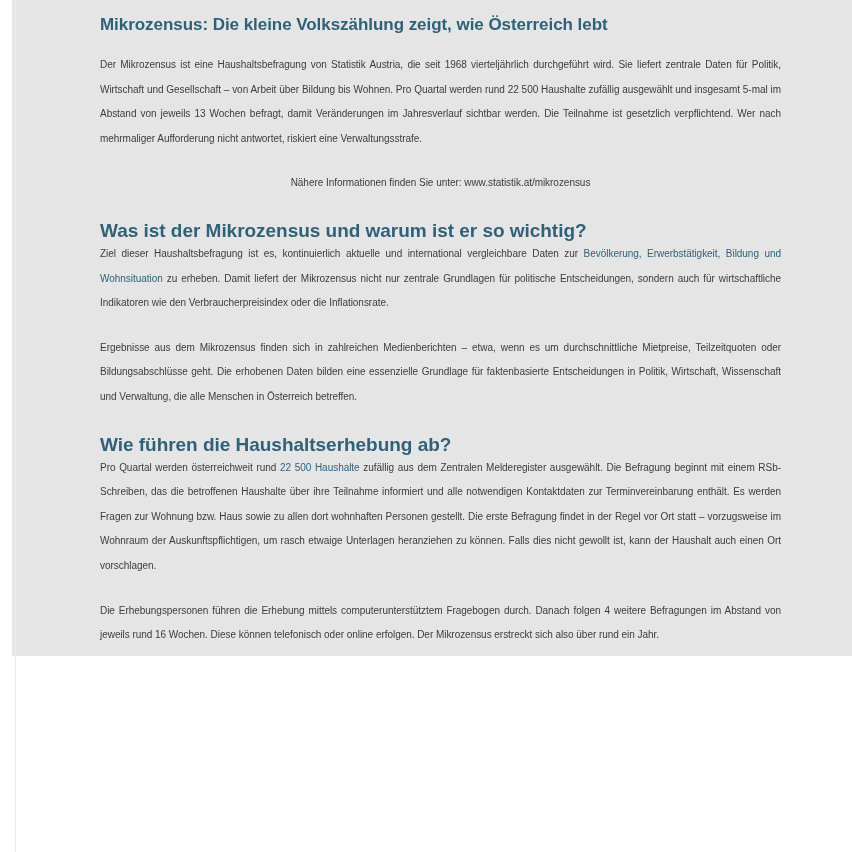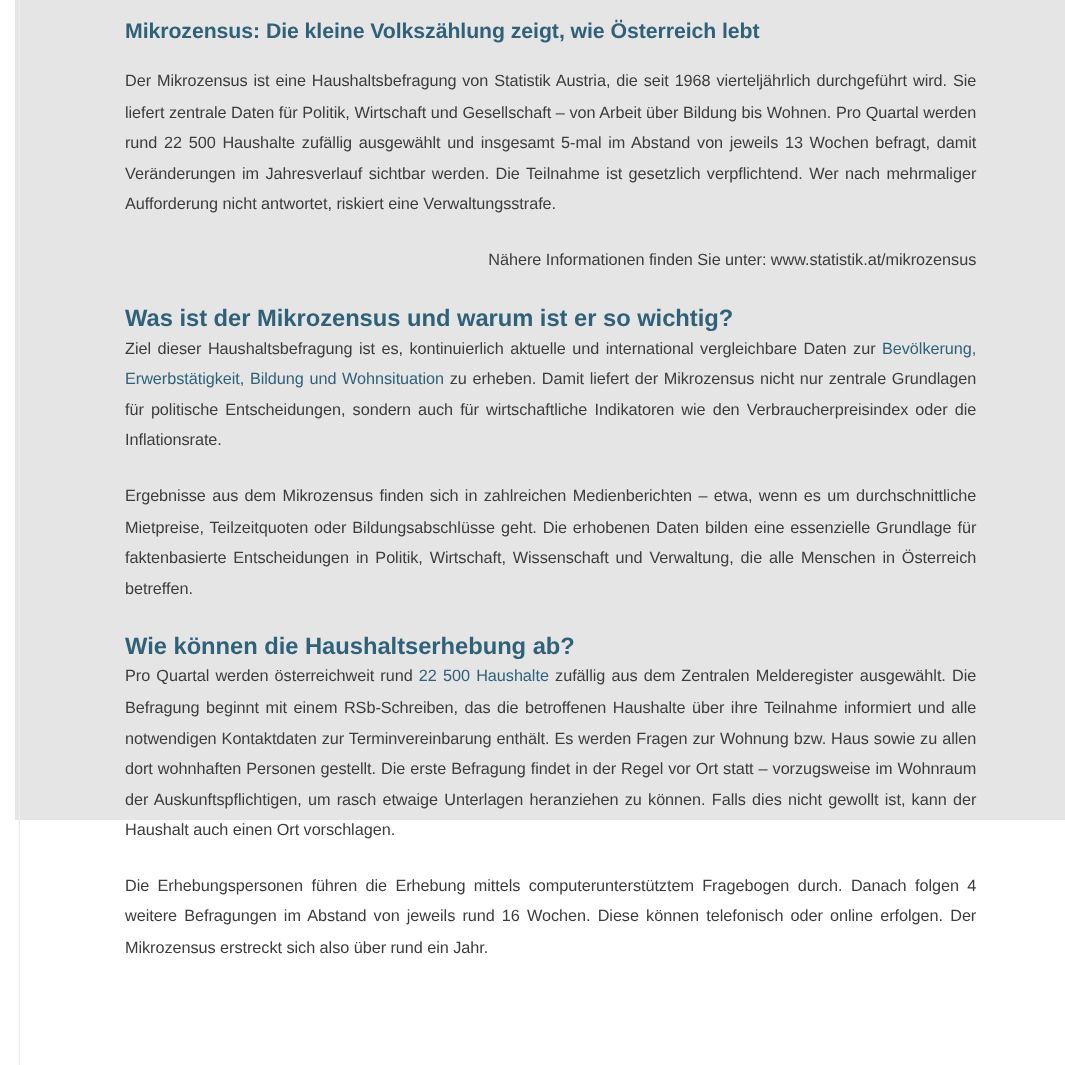--- a/index.html
+++ b/index.html
@@ -56,41 +56,41 @@
   h2.section-heading {
     font-size: 19px;
     line-height: 21px;
     font-weight: 700;
     color: #2f6179;
     margin: 24px 0 0 0;
     letter-spacing: -0.03px;
   }
 
   p.body {
-    font-size: 13px;
+    font-size: 10px;
     line-height: 24.6px;
     color: #3c3c3c;
     margin: 0 0 0 0;
     text-align: justify;
     hyphens: auto;
     -webkit-hyphens: auto;
     letter-spacing: -0.04px;
   }
 
   p.body.gap {
     margin-top: 20px;
   }
 
   p.body.tight {
     margin-top: 1px;
   }
 
   
   p.body.nojust {
-    text-align: right;
+    text-align: center;
   }
 
   .hl {
     color: #2f6179;
     font-weight: 400;
   }
 
   .nbsp-num { white-space: nowrap; }
 </style>
 </head>
@@ -107,21 +107,21 @@
     <p class="body">Der Mikrozensus ist eine Haushaltsbefragung von Statistik Austria, die seit 1968 vierteljährlich durchgeführt wird. Sie liefert zentrale Daten für Politik, Wirtschaft und Gesellschaft – von Arbeit über Bildung bis Wohnen. Pro Quartal werden rund 22 500 Haushalte zufällig ausgewählt und insgesamt 5-mal im Abstand von jeweils 13 Wochen befragt, damit Veränderungen im Jahresverlauf sichtbar werden. Die Teilnahme ist gesetzlich verpflichtend. Wer nach mehrmaliger Aufforderung nicht antwortet, riskiert eine Verwaltungsstrafe.</p>
 
     <p class="body gap nojust">Nähere Informationen finden Sie unter: www.statistik.at/mikrozensus</p>
 
     <h2 class="section-heading">Was ist der Mikrozensus und warum ist er so wichtig?</h2>
 
     <p class="body tight"><span>Ziel dieser Haushaltsbefragung ist es, kontinuierlich aktuelle und international vergleichbare Daten zur </span><span class="hl">Bevölkerung, Erwerbstätigkeit, Bildung und Wohnsituation</span><span> zu erheben. Damit liefert der Mikrozensus nicht nur zentrale Grundlagen für politische Entscheidungen, sondern auch für wirtschaftliche Indikatoren wie den Verbraucherpreisindex oder die Inflationsrate.</span></p>
 
     <p class="body gap">Ergebnisse aus dem Mikrozensus finden sich in zahlreichen Medienberichten – etwa, wenn es um durchschnittliche Mietpreise, Teilzeitquoten oder Bildungsabschlüsse geht. Die erhobenen Daten bilden eine essenzielle Grundlage für faktenbasierte Entscheidungen in Politik, Wirtschaft, Wissenschaft und Verwaltung, die alle Menschen in Österreich betreffen.</p>
 
-    <h2 class="section-heading">Wie können die Haushaltserhebung ab?</h2>
+    <h2 class="section-heading">Wie führen die Haushaltserhebung ab?</h2>
 
     <p class="body tight"><span>Pro Quartal werden österreichweit rund </span><span class="hl nbsp-num">22 500 Haushalte</span><span> zufällig aus dem Zentralen Melderegister ausgewählt. Die Befragung beginnt mit einem RSb-Schreiben, das die betroffenen Haushalte über ihre Teilnahme informiert und alle notwendigen Kontaktdaten zur Terminvereinbarung enthält. Es werden Fragen zur Wohnung bzw. Haus sowie zu allen dort wohnhaften Personen gestellt. Die erste Befragung findet in der Regel vor Ort statt – vorzugsweise im Wohnraum der Auskunftspflichtigen, um rasch etwaige Unterlagen heranziehen zu können. Falls dies nicht gewollt ist, kann der Haushalt auch einen Ort vorschlagen.</span></p>
 
     <p class="body gap">Die Erhebungspersonen führen die Erhebung mittels computerunterstütztem Fragebogen durch. Danach folgen 4 weitere Befragungen im Abstand von jeweils rund 16 Wochen. Diese können telefonisch oder online erfolgen. Der Mikrozensus erstreckt sich also über rund ein Jahr.</p>
 
 
 
   </div>
 </div>
 

